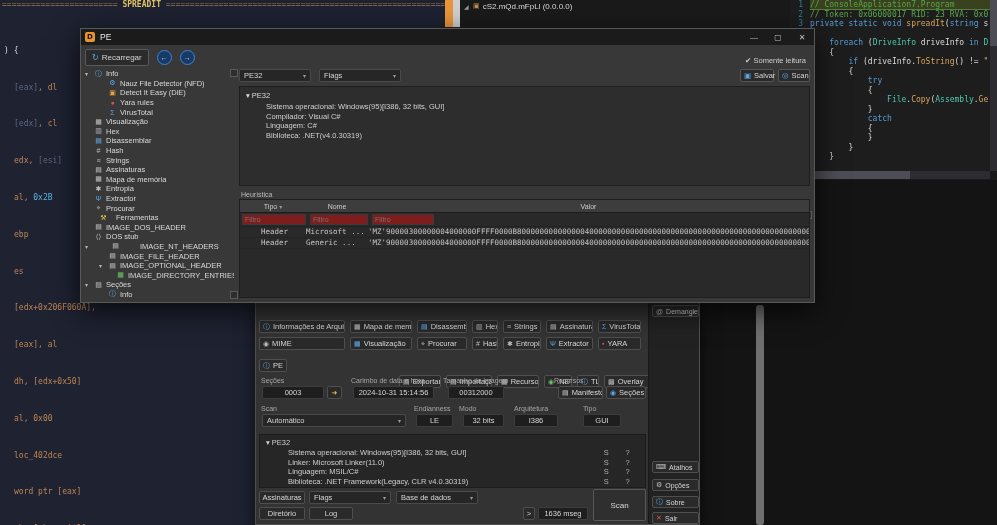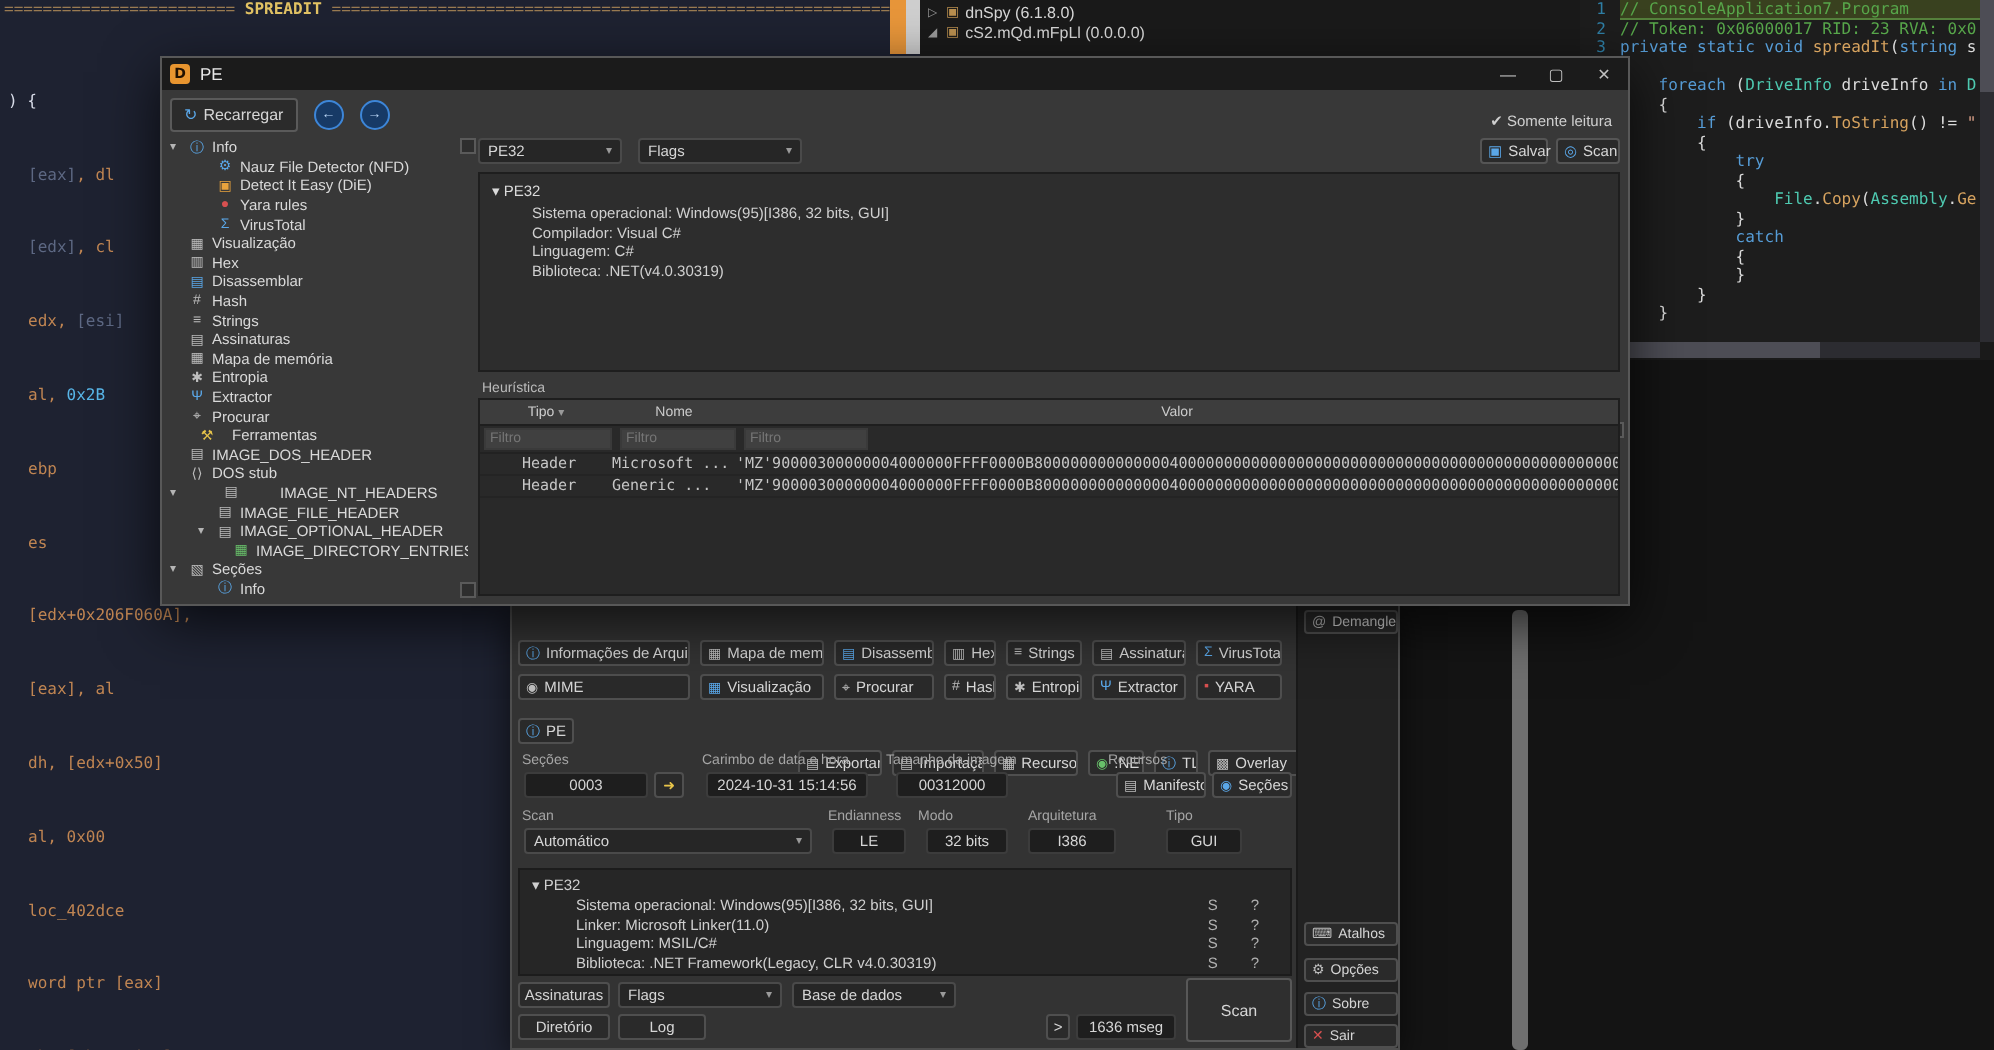--- a/index.html
+++ b/index.html
@@ -84,21 +84,21 @@
   #pe-scan{position:absolute;right:2px;top:0;width:32px;}
   .pebtn{display:flex;align-items:center;gap:3px;background:#2a2a2a;border:1px solid #555;height:13px;padding:0 3px;font-size:7.5px;color:#d6d6d6;border-radius:2px;box-sizing:border-box;position:absolute;}
   #pe-info{position:absolute;left:2px;top:17px;width:571px;height:100px;background:#2d2d2d;border:1px solid #1e1e1e;box-sizing:border-box;font-size:7.5px;color:#d0d0d0;}
   #pe-info .root{margin:4px 0 2px 6px;color:#dadada;}
   #pe-info-lines{margin-left:26px;line-height:9.5px;}
   #heur-label{position:absolute;left:4px;top:122px;font-size:7px;color:#bbbbbb;}
   #heur{position:absolute;left:2px;top:130px;width:571px;height:99px;background:#292929;border:1px solid #1e1e1e;box-sizing:border-box;}
   #heur-head{display:flex;height:12px;background:#3d3d3d;border-bottom:1px solid #1e1e1e;font-size:7px;color:#cccccc;align-items:center;}
   #heur-head .h1{width:66px;text-align:center}#heur-head .h2{width:62px;text-align:center}#heur-head .h3{flex:1;text-align:center}
   #heur-filters{display:flex;height:13px;align-items:center;border-bottom:1px solid #222;}
-  .flin{height:9px;background:#404040;border:1px solid #3a3a3a;color:#909090;font-size:7px;padding:0 2px;box-sizing:content-box;font-family:inherit;}
+  .flin{height:9px;background:#7f1d1d;border:1px solid #3a3a3a;color:#909090;font-size:7px;padding:0 2px;box-sizing:content-box;font-family:inherit;}
   .hrow{display:flex;height:10px;line-height:10px;font:7.5px "DejaVu Sans Mono",monospace;color:#c6c6c6;border-bottom:1px solid #242424;}
   .hc1{width:66px;padding-left:21px;box-sizing:border-box}.hc2{width:62px}.hc3{flex:1;overflow:hidden;white-space:nowrap;}
 </style>
 </head>
 <body>
 
 <div id="screen">
 
   <section id="asm">
     <div id="asm-h"><span class="dash">========================</span><span class="sprd"> SPREADIT </span><span class="dash">============================================================</span></div>
@@ -219,25 +219,20 @@
       
         
       </div>
     <div id="asm-mark"></div>
     <div id="asm-thumb"></div>
   </section>
 
   <section id="dnspy">
     <div id="dtree">
 
-        <div class="drow">
-          <span class="dexp">▷</span>
-          <span class="dico">▣</span>
-          <span>dnSpy (6.1.8.0)</span>
-        </div>
 
 
         <div class="drow">
           <span class="dexp">◢</span>
           <span class="dico">▣</span>
           <span>cS2.mQd.mFpLl (0.0.0.0)</span>
         </div>
       </div>
     <div id="codewrap">
 

